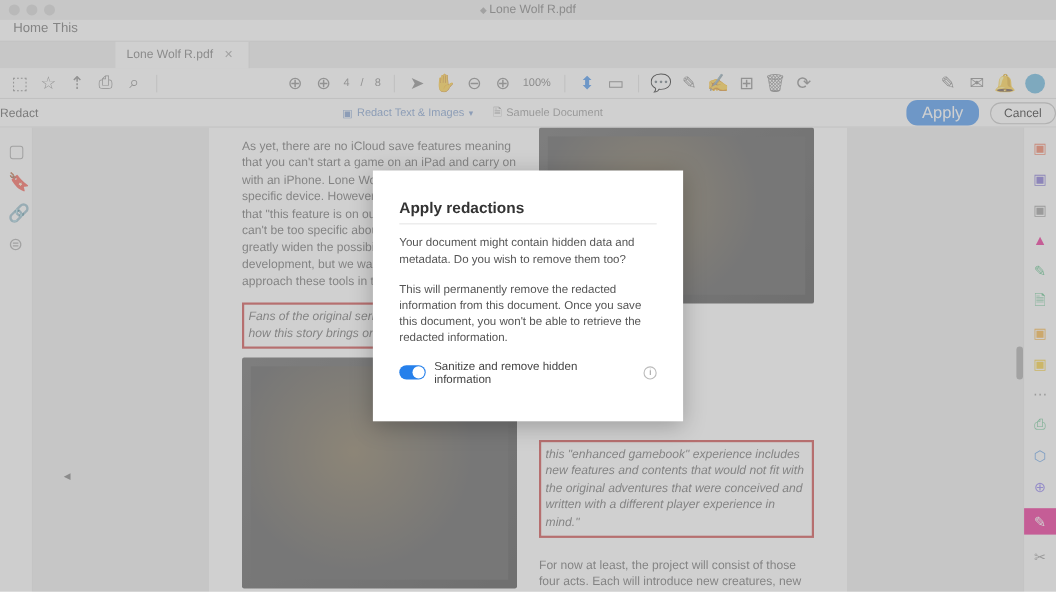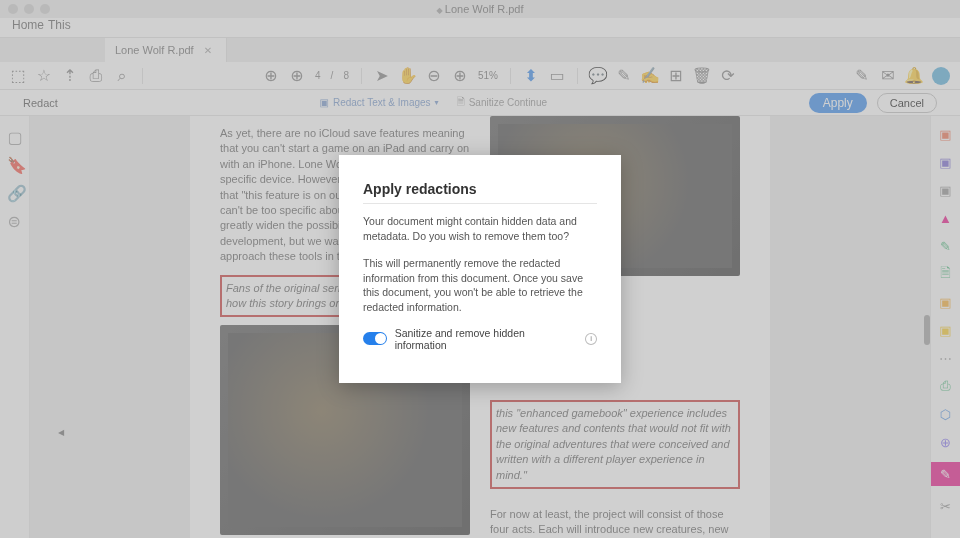--- a/index.html
+++ b/index.html
@@ -20,25 +20,25 @@
     .tab-close { color: #999; font-size: 10px; }
     
     .toolbar { height: 28px; background: #fff; border-bottom: 1px solid #ddd; display: flex; align-items: center; padding: 0 10px; gap: 10px; }
     .toolbar-icon { width: 16px; height: 16px; color: #777; display: flex; align-items: center; justify-content: center; }
     .toolbar-sep { width: 1px; height: 16px; background: #ddd; margin: 0 2px; }
     .toolbar-spacer { flex: 1; }
     .page-info { font-size: 10px; color: #777; }
     .zoom { font-size: 10px; color: #666; }
     .avatar { width: 18px; height: 18px; border-radius: 50%; background: #4aa8d8; }
     
-    .redactbar { height: 26px; background: #fff; border-bottom: 1px solid #e0e0e0; display: flex; align-items: center; padding: 0 23px; gap: 10px; }
+    .redactbar { height: 26px; background: #fff; border-bottom: 1px solid #e0e0e0; display: flex; align-items: center; padding: 0 0; gap: 10px; }
     .redact-label { font-size: 11px; color: #444; }
     .redact-center { flex: 1; display: flex; justify-content: center; gap: 18px; align-items: center; }
     .redact-link { font-size: 10px; color: #6a8fc7; display: flex; align-items: center; gap: 4px; }
-    .btn-apply { background: #2680eb; color: #fff; border: none; border-radius: 10px; padding: 3px 14px; font-size: 12px; }
+    .btn-apply { background: #2680eb; color: #fff; border: none; border-radius: 10px; padding: 3px 14px; font-size: 15px; }
     .btn-close { background: #fff; border: 1px solid #bbb; border-radius: 10px; padding: 3px 12px; font-size: 11px; }
     
     .main { display: flex; height: calc(538px - 18px - 20px - 24px - 28px - 26px); }
     .leftrail { width: 30px; background: #fafafa; border-right: 1px solid #e5e5e5; display: flex; flex-direction: column; align-items: center; gap: 14px; padding-top: 12px; }
     .rail-icon { width: 14px; height: 14px; color: #999; }
     .rightrail { width: 30px; background: #fafafa; border-left: 1px solid #e5e5e5; display: flex; flex-direction: column; align-items: center; gap: 12px; padding-top: 10px; }
     .rr-icon { width: 16px; height: 16px; display:flex; align-items:center; justify-content:center; font-size: 13px; }
     .rr-active { background: #e6007e; width: 30px; height: 24px; color: #fff; }
     
     .content { flex: 1; background: #e9e9e9; overflow: hidden; position: relative; }
@@ -101,21 +101,21 @@
   <span class="toolbar-icon">⊕</span>
   <span class="toolbar-icon">⊕</span>
   <span class="page-info">4</span>
   <span class="page-info">/</span>
   <span class="page-info">8</span>
   <div class="toolbar-sep"></div>
   <span class="toolbar-icon">➤</span>
   <span class="toolbar-icon">✋</span>
   <span class="toolbar-icon">⊖</span>
   <span class="toolbar-icon">⊕</span>
-  <span class="zoom">51%</span>
+  <span class="zoom">100%</span>
   <div class="toolbar-sep"></div>
   <span class="toolbar-icon" style="color:#2680eb">⬍</span>
   <span class="toolbar-icon">▭</span>
   <div class="toolbar-sep"></div>
   <span class="toolbar-icon">💬</span>
   <span class="toolbar-icon">✎</span>
   <span class="toolbar-icon">✍</span>
   <span class="toolbar-icon">⊞</span>
   <span class="toolbar-icon">🗑</span>
   <span class="toolbar-icon">⟳</span>
@@ -129,21 +129,21 @@
 <div class="redactbar">
   <span class="redact-label">Redact</span>
   <div class="redact-center">
     <span class="redact-link">
       <span>▣</span>
       <span>Redact Text &amp; Images</span>
       <span style="font-size:8px">▾</span>
     </span>
     <span class="redact-link" style="color:#888">
       <span>🗎</span>
-      <span>Sanitize Continue</span>
+      <span>Samuele Document</span>
     </span>
   </div>
   <button class="btn-apply">Apply</button>
   <button class="btn-close">Cancel</button>
 </div>
 
 <div class="main">
   <div class="leftrail">
     <span class="rail-icon">▢</span>
     <span class="rail-icon">🔖</span>

